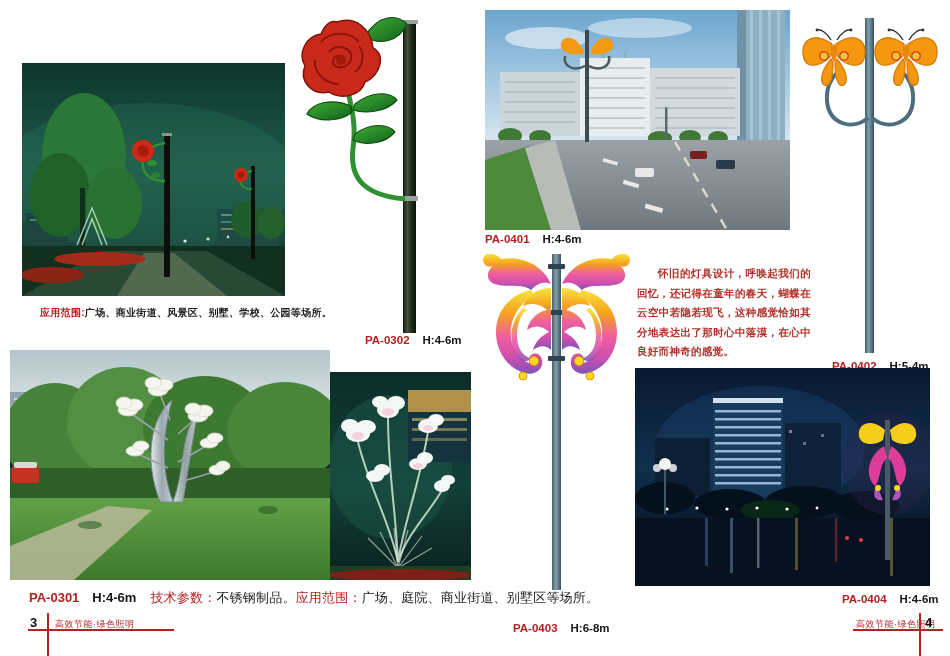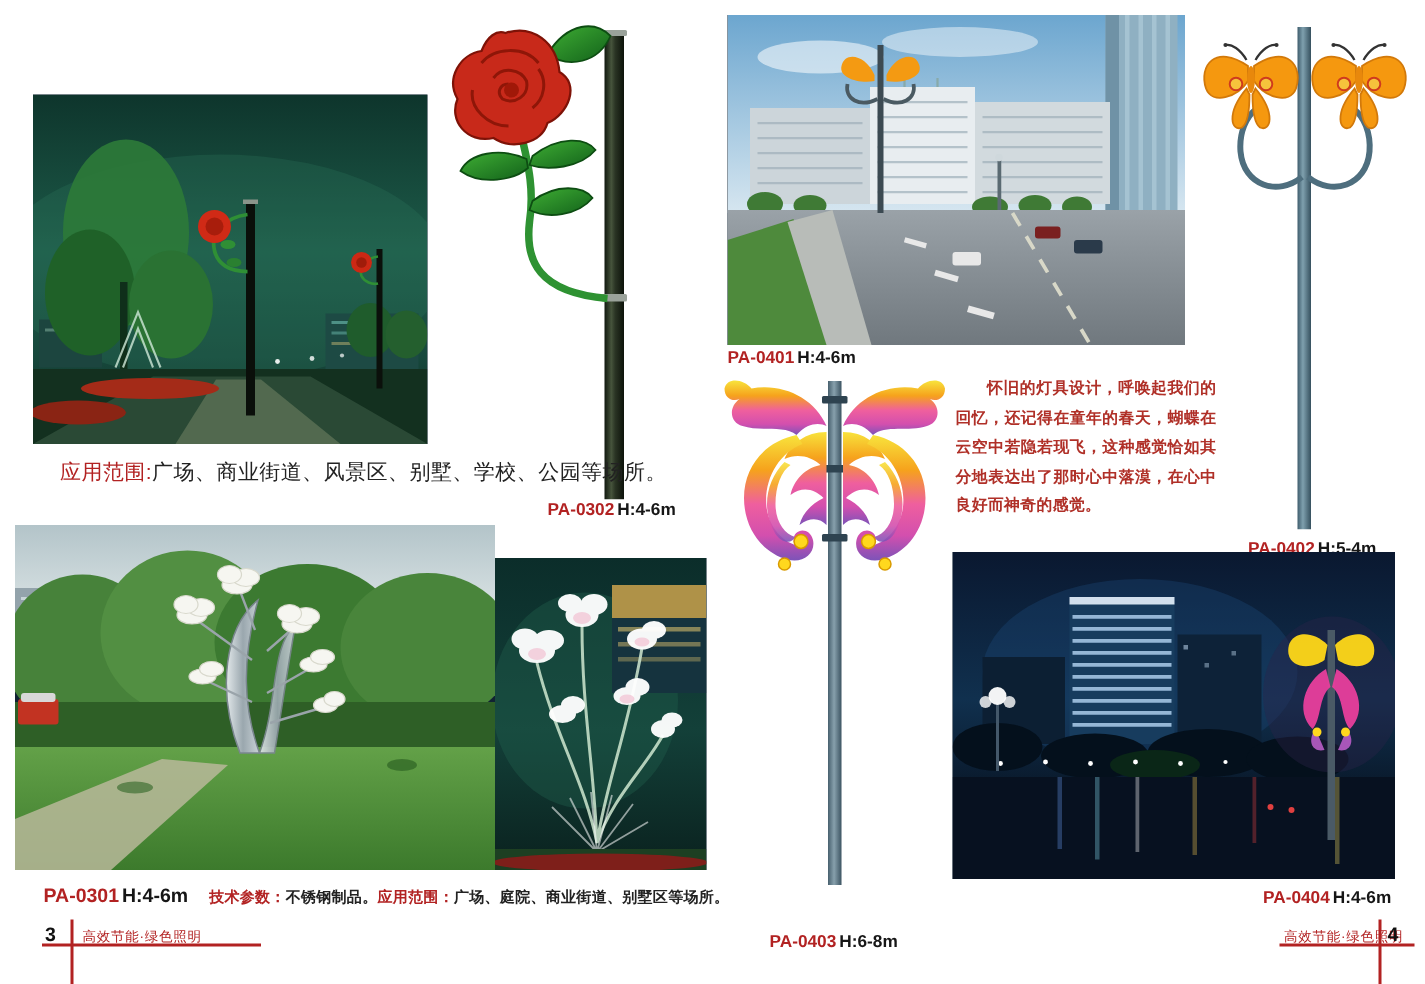--- a/index.html
+++ b/index.html
@@ -5,33 +5,33 @@
   html,body{margin:0;padding:0;background:#ffffff;}
   body{width:950px;height:656px;position:relative;overflow:hidden;
        font-family:"Liberation Sans","DejaVu Sans",sans-serif;}
   .abs{position:absolute;}
   .photo{position:absolute;overflow:hidden;background:#123;}
   .photo svg{display:block;width:100%;height:100%;}
   .illus{position:absolute;}
   .illus svg{display:block;width:100%;height:100%;}
 
   
-  .caption{left:40px;top:306px;width:280px;text-align:center;font-size:14px;
-           font-weight:normal;color:#222;letter-spacing:.3px;white-space:nowrap;}
+  .caption{left:40px;top:306px;width:280px;text-align:center;font-size:10px;
+           font-weight:bold;color:#222;letter-spacing:.3px;white-space:nowrap;}
   .caption .red{color:#b22222;}
   .plabel{position:absolute;white-space:nowrap;font-weight:bold;}
   .plabel .code{color:#b22222;font-size:11.5px;}
-  .plabel .hspec{color:#161616;font-size:11.5px;margin-left:2px;font-weight:600;}
+  .plabel .hspec{color:#161616;font-size:11.5px;margin-left:13px;font-weight:600;}
   .plabel.big .code{font-size:13px;}
   .plabel.big .hspec{font-size:13px;}
-  .specline{font-size:10px;font-weight:bold;color:#222;margin-left:14px;letter-spacing:.2px;}
+  .specline{font-size:13px;font-weight:normal;color:#222;margin-left:14px;letter-spacing:.2px;}
   .specline .red{color:#b22222;}
   .pa0301row{left:15px;top:588px;display:flex;align-items:baseline;white-space:nowrap;padding-left:14px;}
 
-  .desc{left:637px;top:250px;width:174px;font-size:10.5px;line-height:19.5px;
+  .desc{left:637px;top:264px;width:174px;font-size:10.5px;line-height:19.5px;
         color:#b03028;font-weight:600;text-align:justify;text-indent:2em;
         letter-spacing:.3px;}
 
   .pagenum{font-size:13px;font-weight:bold;color:#111;}
   .ftext{font-size:9px;font-weight:normal;color:#b22222;letter-spacing:.5px;}
   .vline{width:2px;background:#b22222;}
   .hline{height:2px;background:#b22222;}
 </style>
 </head>
 <body>

